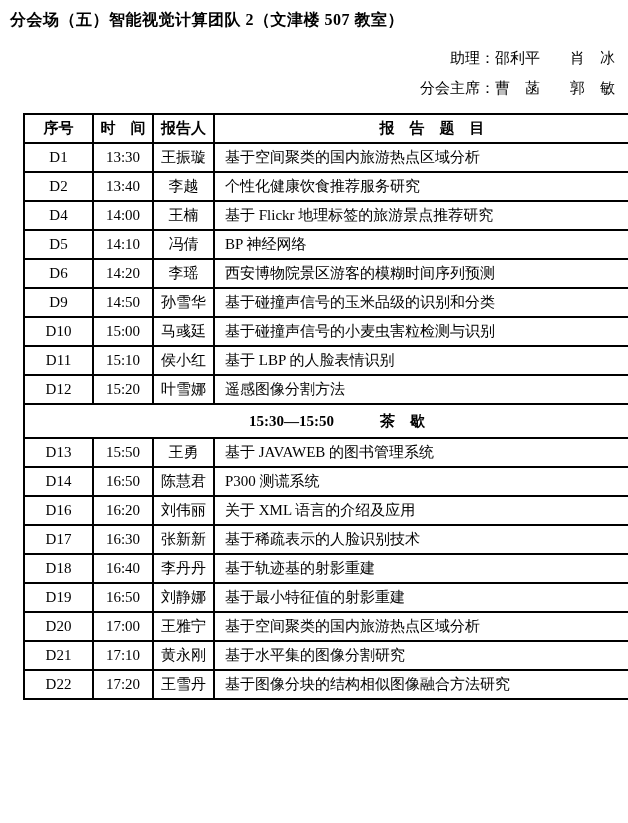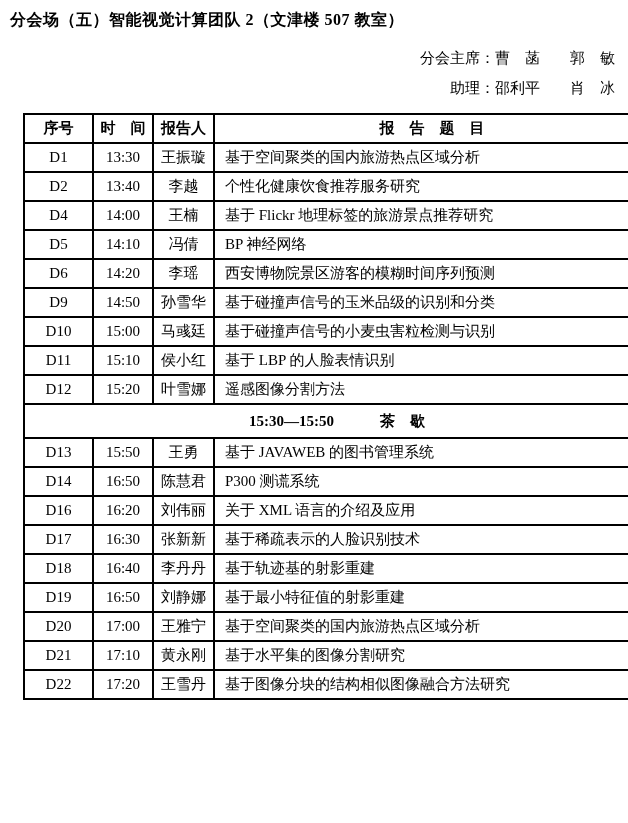--- a/index.html
+++ b/index.html
@@ -42,22 +42,22 @@
   col.c-time { width: 60px; }
   col.c-speaker { width: 61px; }
 </style>
 </head>
 <body>
 
 <div class="doc">
   <h1 class="doc-title">分会场（五）智能视觉计算团队 2（文津楼 507 教室）</h1>
 
   <div class="meta-block">
+    <div class="meta-line">助理：邵利平　　肖　冰</div>
     <div class="meta-line">分会主席：曹　菡　　郭　敏</div>
-    <div class="meta-line">助理：邵利平　　肖　冰</div>
   </div>
 
   <table class="schedule">
     <colgroup>
       <col class="c-id">
         <col class="c-time">
         <col class="c-speaker">
         <col class="c-title">
     </colgroup>
     <thead>

